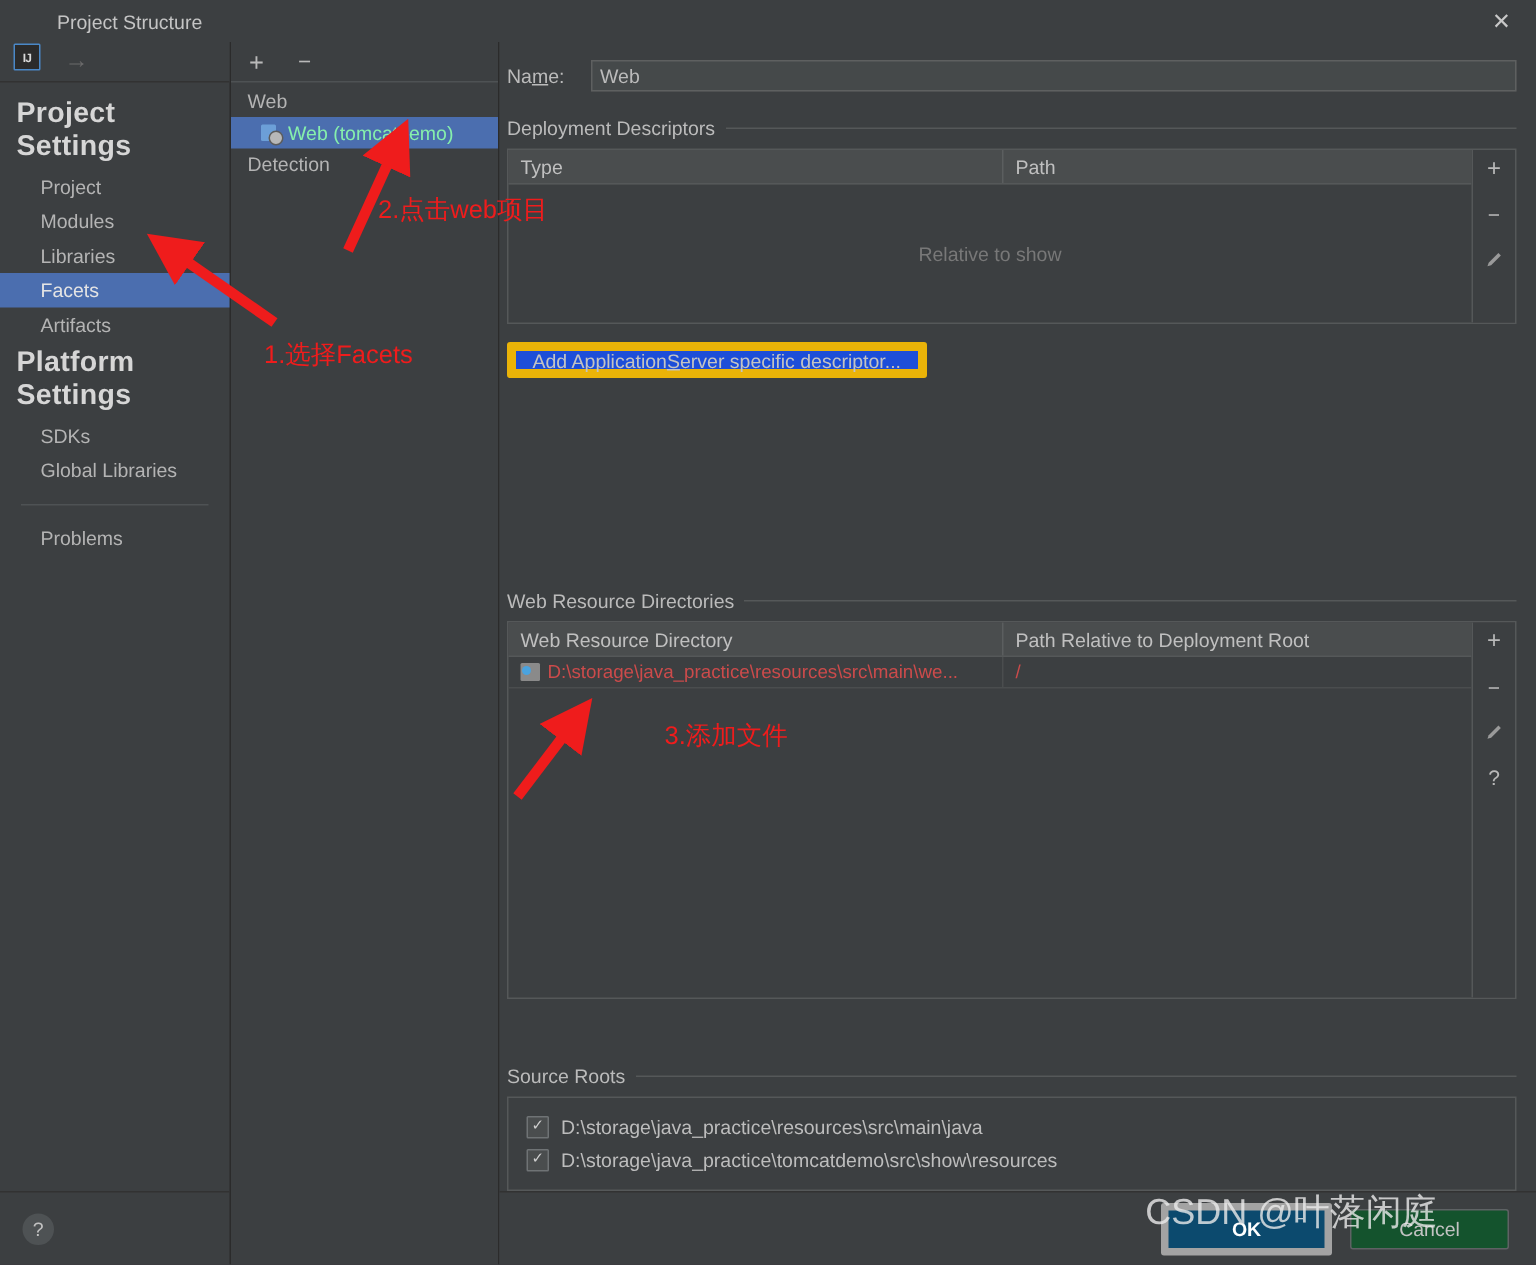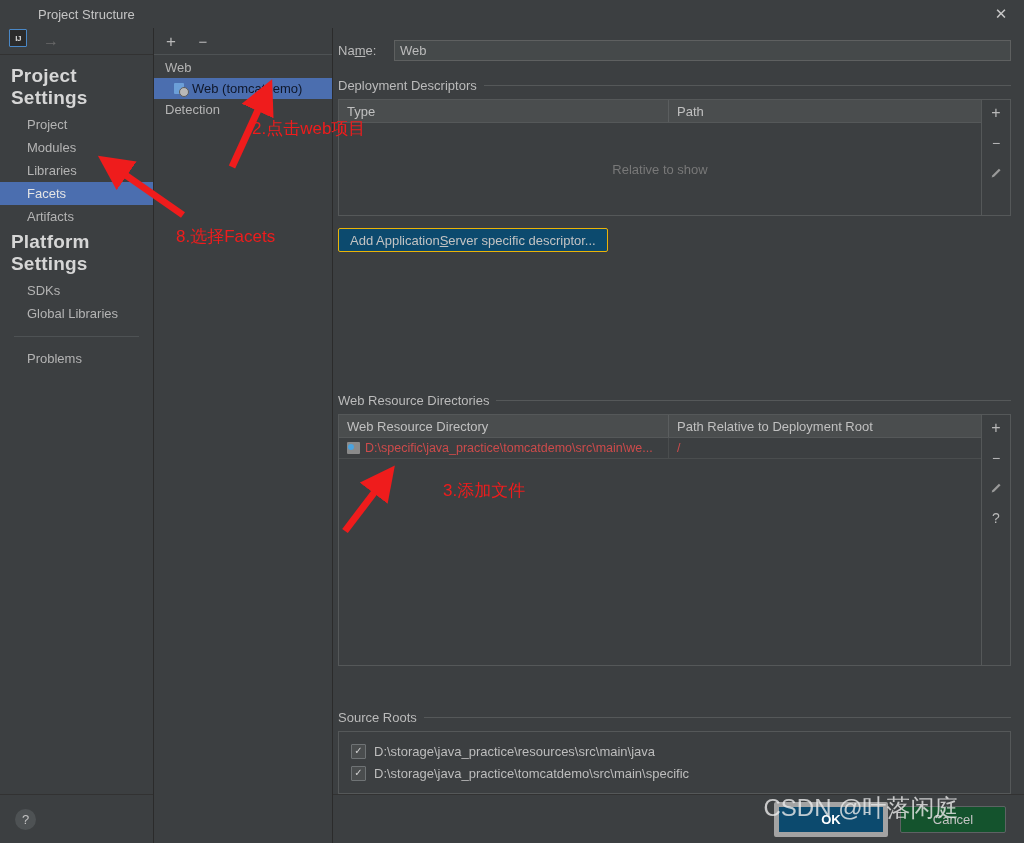--- a/index.html
+++ b/index.html
@@ -148,21 +148,21 @@
     height: 21px;
     display: flex; align-items: center;
     font-size: 13px;
     color: #b4b4b4;
     padding-left: 11px;
     cursor: default;
   }
   .tree-row.child { padding-left: 20px; }
   .tree-row.selected {
     background: #4b6eaf;
-    color: #0f172a;
+    color: #86efac;
   }
   .facet-icon {
     width: 14px; height: 14px;
     margin-right: 4px;
     position: relative;
     flex: 0 0 auto;
   }
   .facet-icon::before {
     content: "";
     position: absolute; left: 0; top: 1px;
@@ -323,22 +323,22 @@
   .pencil-glyph {
     width: 13px; height: 13px;
     display: block;
   }
 
   .descr-btn {
     margin-top: 12px;
     align-self: flex-start;
     height: 24px;
     padding: 0 11px;
-    background: #0c4a6e;
-    border: 1px solid #eab308;
+    background: #1d4ed8;
+    border: 6px solid #eab308;
     border-radius: 2px;
     color: #c3c3c3;
     font-size: 13px;
     font-family: "Liberation Sans", sans-serif;
     cursor: default;
     display: flex; align-items: center;
   }
   .descr-btn u { text-decoration: underline; }
 
   .spacer-flex { flex: 1; min-height: 0; }
@@ -527,21 +527,21 @@
         <div class="table-wrap" style="height:252px;">
           <div class="table-main">
             <div class="table-head">
               <div class="th first">Web Resource Directory</div>
               <div class="th second">Path Relative to Deployment Root</div>
             </div>
             <div class="table-body">
               <div class="data-row">
                 <div class="cell first">
                   <span class="dir-icon"></span>
-                  <span>D:\specific\java_practice\tomcatdemo\src\main\we...</span>
+                  <span>D:\storage\java_practice\resources\src\main\we...</span>
                 </div>
                 <div class="cell second">/</div>
               </div>
             </div>
           </div>
           <div class="table-side">
             <div class="side-btn">+</div>
             <div class="side-btn minus">−</div>
             <div class="side-btn pencil">
               <svg class="pencil-glyph" viewBox="0 0 16 16">
@@ -559,21 +559,21 @@
           <span class="section-line"></span>
         </div>
 
         <div class="source-roots-box">
           <div class="sr-row">
             <span class="checkbox">✓</span>
             <span class="sr-text">D:\storage\java_practice\resources\src\main\java</span>
           </div>
           <div class="sr-row">
             <span class="checkbox">✓</span>
-            <span class="sr-text">D:\storage\java_practice\tomcatdemo\src\main\specific</span>
+            <span class="sr-text">D:\storage\java_practice\tomcatdemo\src\show\resources</span>
           </div>
         </div>
 
       </div>
 
       <div class="footer">
         <div class="btn primary">OK</div>
         <div class="btn secondary">Cancel</div>
       </div>
     </div>
@@ -588,18 +588,18 @@
       </marker>
     </defs>
 
     <line x1="183" y1="215" x2="114" y2="167" stroke="#ef1c1c" stroke-width="7" marker-end="url(#ah)"></line>
 
     <line x1="232" y1="167" x2="264" y2="97" stroke="#ef1c1c" stroke-width="7" marker-end="url(#ah)"></line>
 
     <line x1="345" y1="531" x2="383" y2="481" stroke="#ef1c1c" stroke-width="7" marker-end="url(#ah)"></line>
   </svg>
 
-  <div class="anno-text" style="left:176px;top:225px;">8.选择Facets</div>
-  <div class="anno-text" style="left:252px;top:117px;">2.点击web项目</div>
+  <div class="anno-text" style="left:176px;top:225px;">1.选择Facets</div>
+  <div class="anno-text" style="left:252px;top:128px;">2.点击web项目</div>
   <div class="anno-text" style="left:443px;top:479px;">3.添加文件</div>
 
   <div class="watermark" style="left:861px;top:808px;transform:translate(-50%,-50%);">CSDN @叶落闲庭</div>
 </div>
 
 </body></html>

